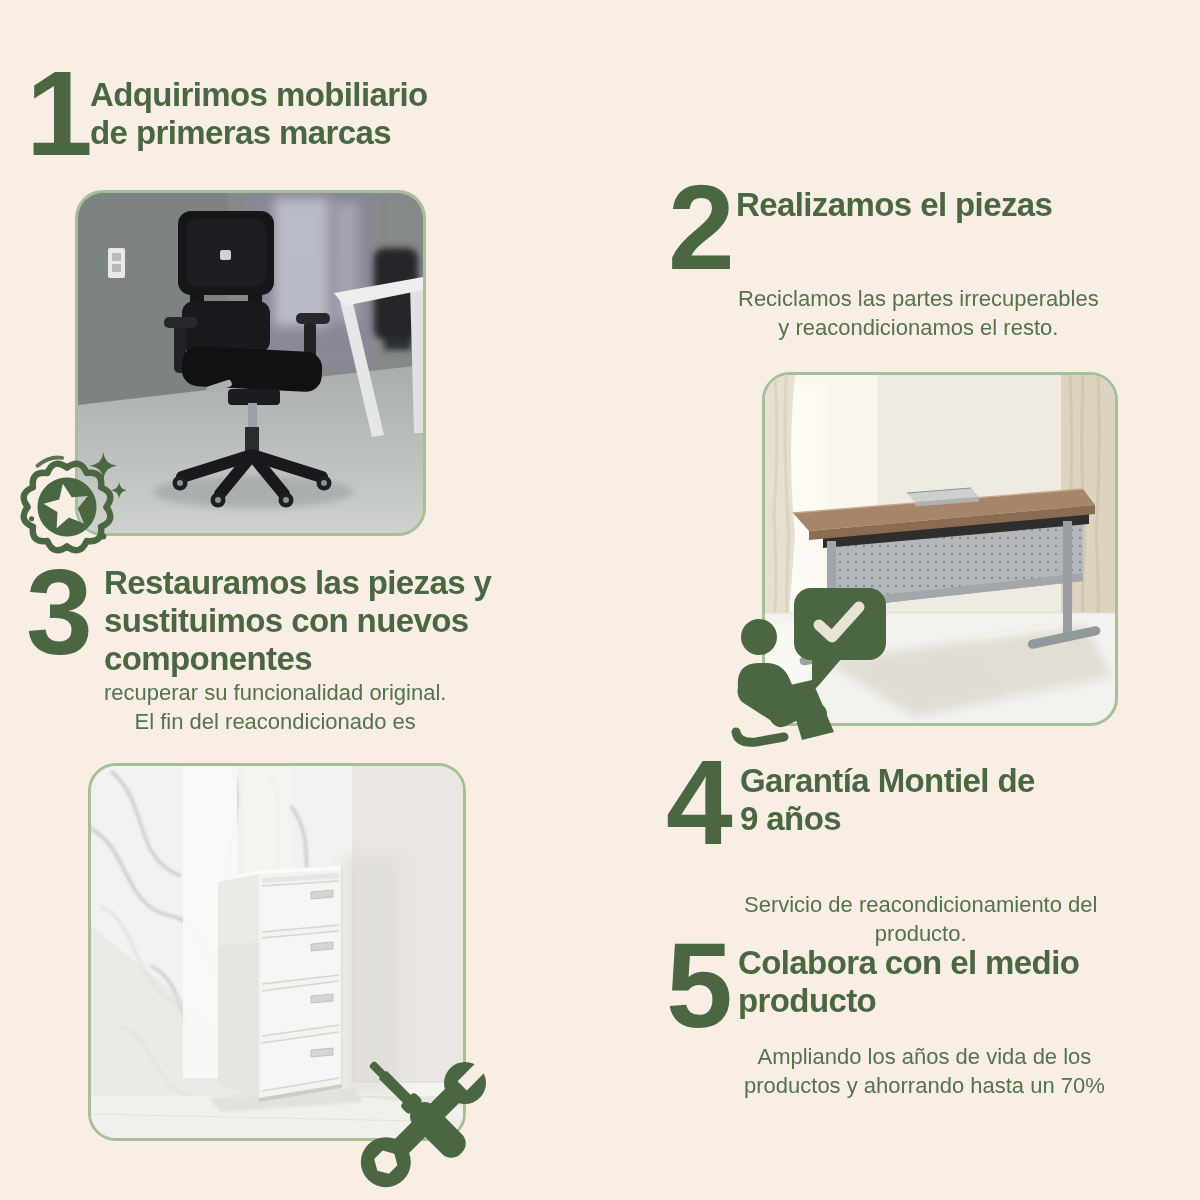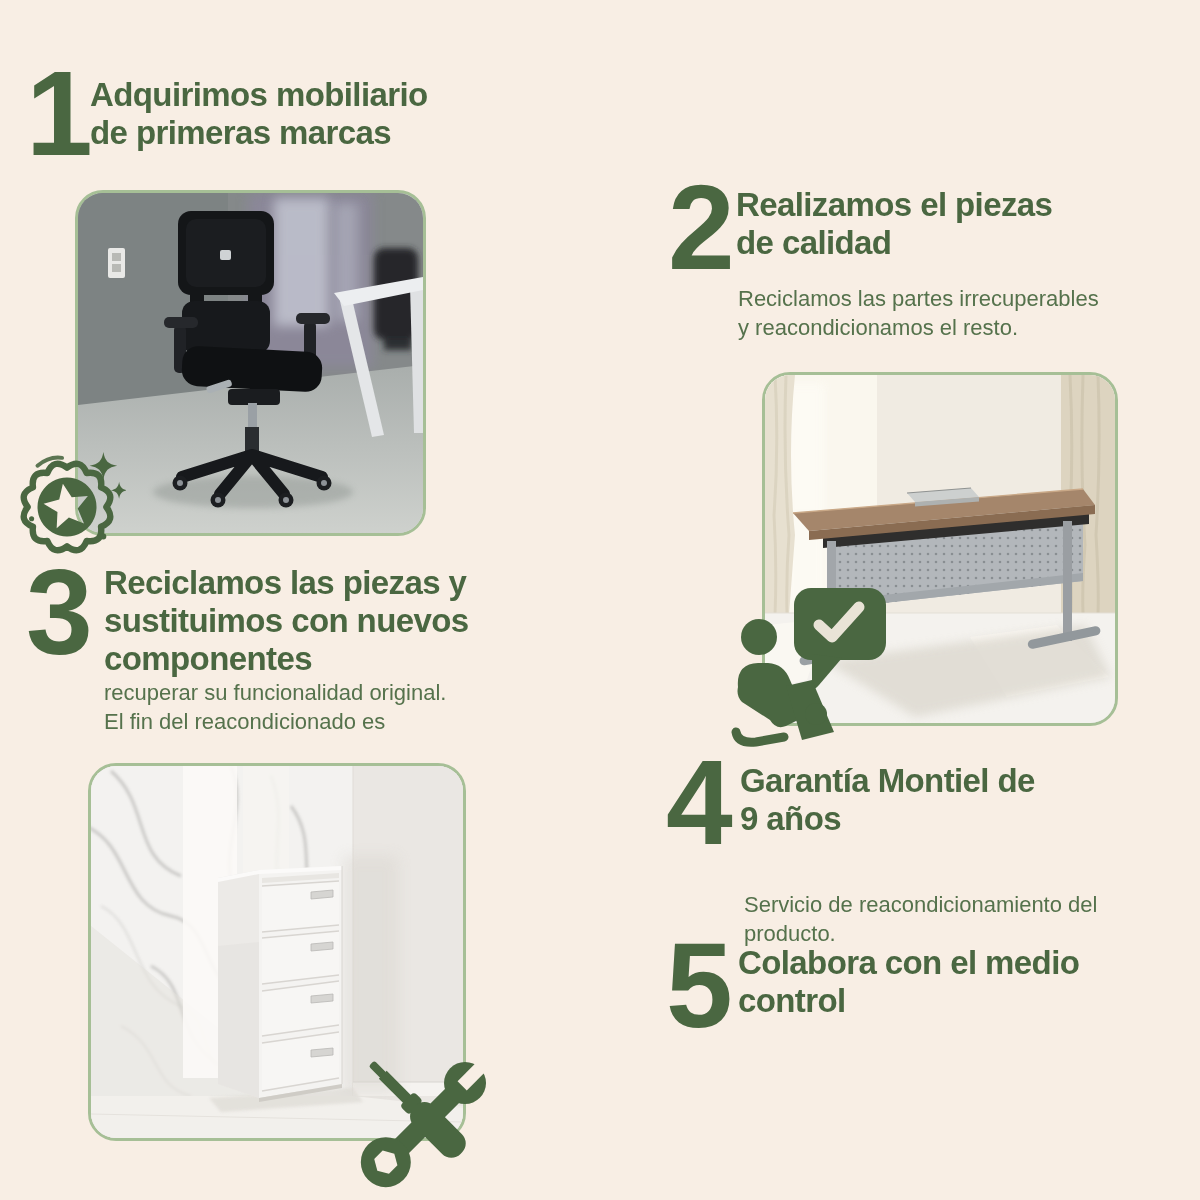--- a/index.html
+++ b/index.html
@@ -3,21 +3,21 @@
 <meta charset="utf-8">
 <style>
   html,body{margin:0;padding:0;}
   body{background:var(--background,#f8eee4);}
   .canvas{position:relative;width:1200px;height:1200px;margin:0 auto;overflow:hidden;
           background:var(--background,#f8eee4);font-family:"Liberation Sans",sans-serif;}
   .num{position:absolute;font-size:120px;font-weight:700;line-height:1;
        color:var(--primary,#4a6741);z-index:3;}
   .h{position:absolute;color:var(--primary,#4a6741);font-size:33px;font-weight:700;
      line-height:38px;letter-spacing:-0.6px;z-index:3;}
-  .b{position:absolute;color:var(--body-text,#55724c);font-size:22px;line-height:29px;z-index:3;}
+  .b{position:absolute;color:var(--body-text,#55724c);font-size:22px;line-height:29px;z-index:3;text-align:center;}
   .h div,.b div{white-space:nowrap;}
   .photo{position:absolute;border:3px solid var(--image-border,#a6bf96);border-radius:28px;
          overflow:hidden;z-index:1;background:#ddd;}
   .photo svg{display:block;width:100%;height:100%;}
   .icon{position:absolute;z-index:2;color:var(--primary,#4a6741);}
   .icon svg{display:block;width:100%;height:100%;}
 </style>
 </head>
 <body>
 
@@ -97,21 +97,21 @@
       <path d="M30,20 Q42,10 55,12" stroke="currentColor" stroke-width="4" fill="none" stroke-linecap="round" opacity="0.9"></path>
       <circle cx="24" cy="74" r="2.6" fill="currentColor"></circle>
       <circle cx="97" cy="92" r="3" fill="currentColor"></circle>
       <path transform="translate(97,20)" fill="currentColor" d="M0,-14 C1.5,-5 5,-1.5 14,0 C5,1.5 1.5,5 0,14 C-1.5,5 -5,1.5 -14,0 C-5,-1.5 -1.5,-5 0,-14 Z"></path>
       <path transform="translate(113,45) scale(0.62)" fill="currentColor" d="M0,-14 C1.5,-5 5,-1.5 14,0 C5,1.5 1.5,5 0,14 C-1.5,5 -5,1.5 -14,0 C-5,-1.5 -1.5,-5 0,-14 Z"></path>
     </svg>
   </div>
 
   <div class="num" style="left:26px;top:552px">3</div>
   <div class="h" style="left:104px;top:564px">
-    <div>Reciclamos las piezas y</div>
+    <div>Restauramos las piezas y</div>
     <div>sustituimos con nuevos</div>
     <div>componentes</div>
   </div>
   <div class="b" style="left:104px;top:678px">
     <div>recuperar su funcionalidad original.</div>
     <div>El fin del reacondicionado es</div>
   </div>
 
   <div class="photo" style="left:88px;top:763px;width:372px;height:372px">
     <svg viewBox="0 0 372 372" preserveAspectRatio="none">
@@ -194,21 +194,20 @@
         <rect x="-5.5" y="-64" width="11" height="38" fill="currentColor"></rect>
         <rect x="-10" y="-30" width="20" height="13" rx="4" fill="currentColor"></rect>
         <rect x="-14" y="-19" width="28" height="66" rx="13" fill="currentColor"></rect>
       </g>
     </svg>
   </div>
 
   <div class="num" style="left:668px;top:167px">2</div>
   <div class="h" style="left:736px;top:186px">
     <div>Realizamos el piezas</div>
-    <div>de calidad</div>
   </div>
   <div class="b" style="left:738px;top:284px">
     <div>Reciclamos las partes irrecuperables</div>
     <div>y reacondicionamos el resto.</div>
   </div>
 
   <div class="photo" style="left:762px;top:372px;width:350px;height:348px">
     <svg viewBox="0 0 350 348" preserveAspectRatio="none">
       <defs>
         <filter id="db" x="-50%" y="-50%" width="200%" height="200%">
@@ -277,16 +276,20 @@
     <div>9 años</div>
   </div>
   <div class="b" style="left:744px;top:890px">
     <div>Servicio de reacondicionamiento del</div>
     <div>producto.</div>
   </div>
 
   <div class="num" style="left:666px;top:925px">5</div>
   <div class="h" style="left:738px;top:944px">
     <div>Colabora con el medio</div>
-    <div>control</div>
+    <div>producto</div>
+  </div>
+  <div class="b" style="left:744px;top:1042px">
+    <div>Ampliando los años de vida de los</div>
+    <div>productos y ahorrando hasta un 70%</div>
   </div>
 
 </div>
 
 </body></html>

